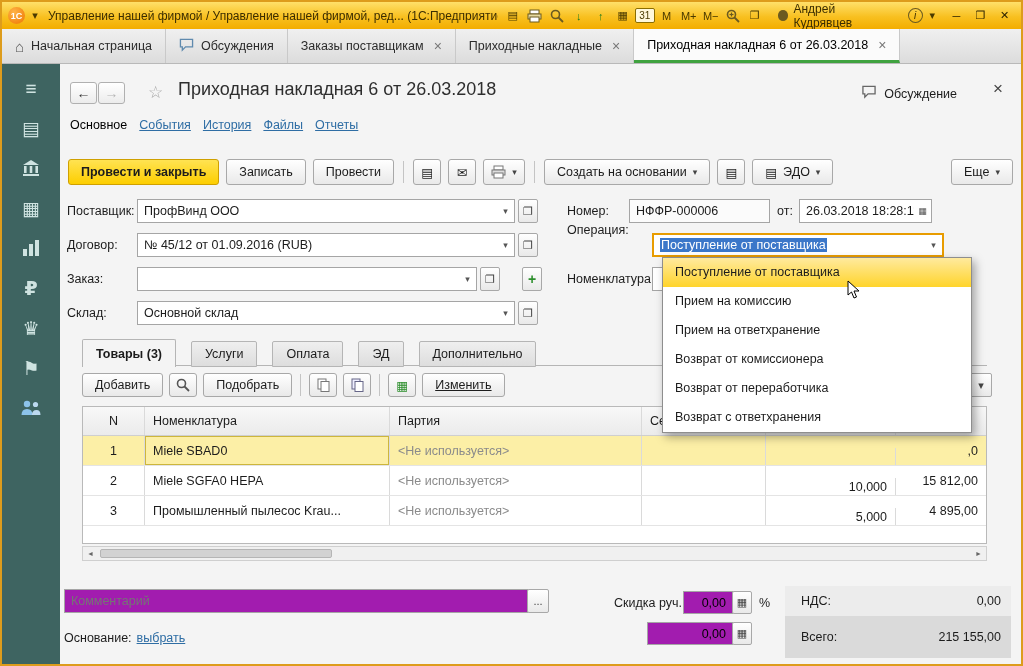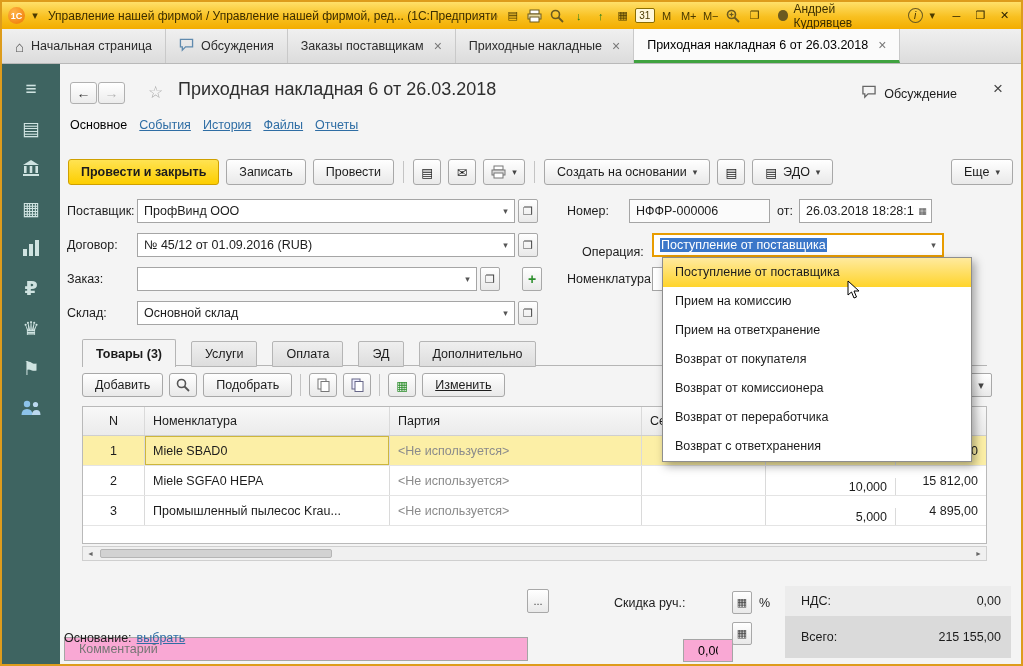--- a/index.html
+++ b/index.html
@@ -102,21 +102,21 @@
   .c6 { flex:1; justify-content:flex-end; border-right:none; }
   .muted { color:#8b8b8b; }
 
   .hscroll { position:absolute; left:80px; top:544px; width:905px; height:15px; background:#f0f0f0;
     border:1px solid #cfcfcf; display:flex; align-items:center; justify-content:space-between; }
   .hs-btn { width:15px; text-align:center; font-size:7px; color:#666; }
   .hs-thumb { position:absolute; left:17px; top:2px; width:232px; height:9px; background:#d2d2d2;
     border:1px solid #b5b5b5; border-radius:2px; }
 
   
-  input.txt { height:24px; border:1px solid #a5a5a5; background:#f9a8d4; font:inherit; padding:0 14px;margin-top:48px; }
+  input.txt { height:24px; border:1px solid #a5a5a5; background:#a21caf; font:inherit; padding:0 6px; }
   input.num { text-align:right; }
   .link { color:#2e6da4; text-decoration:underline; }
   .totals { position:absolute; left:783px; top:584px; width:226px; }
   .tot-row { display:flex; align-items:center; padding:0 10px 0 16px; background:#ececec; height:30px; }
   .tot-row.total { background:#dadada; height:42px; }
   .tot-row .tval { margin-left:auto; }
 </style>
 </head>
 <body>
 
@@ -314,21 +314,21 @@
       <span class="fdd">▦</span>
   </div>
 
   <div class="lbl" style="left:65px; top:231px;">Договор:</div>
   <div class="field" style="left:135px; top:231px; width:378px;">
     <span class="val">№ 45/12 от 01.09.2016 (RUB)</span>
       <span class="fdd">▾</span>
   </div>
   <div class="sq" style="left:516px; top:231px;">❐</div>
 
-  <div class="lbl" style="left:565px; top:238px;margin-left:15px;">Операция:</div>
+  <div class="lbl" style="left:565px; top:216px;">Операция:</div>
   <div class="field focus" style="left:650px; top:231px; width:292px;">
     <span class="val"><span class="seltext">Поступление от поставщика</span></span>
     <span class="fdd">▾</span>
   </div>
 
   <div class="lbl" style="left:65px; top:265px;">Заказ:</div>
   <div class="field" style="left:135px; top:265px; width:340px;">
     <span class="val"></span>
       <span class="fdd">▾</span>
   </div>
@@ -458,21 +458,20 @@
     <div class="tot-row total">
       <span>Всего:</span>
       <span class="tval">215 155,00</span>
     </div>
   </div>
 
   <div class="dropdown">
     <div class="item sel">Поступление от поставщика</div>
     <div class="item">Прием на комиссию</div>
     <div class="item">Прием на ответхранение</div>
-    <div class="item">Возврат от покупателя</div>
     <div class="item">Возврат от комиссионера</div>
     <div class="item">Возврат от переработчика</div>
     <div class="item">Возврат с ответхранения</div>
   </div>
 
   <div class="cursor">
     <svg width="13" height="19" viewBox="0 0 13 19">
         <path d="M1 1 L1 15 L4.5 12 L7 18 L9.5 17 L7 11 L12 11 Z" fill="#fff" stroke="#000" stroke-width="1"></path>
       </svg>
   </div>

